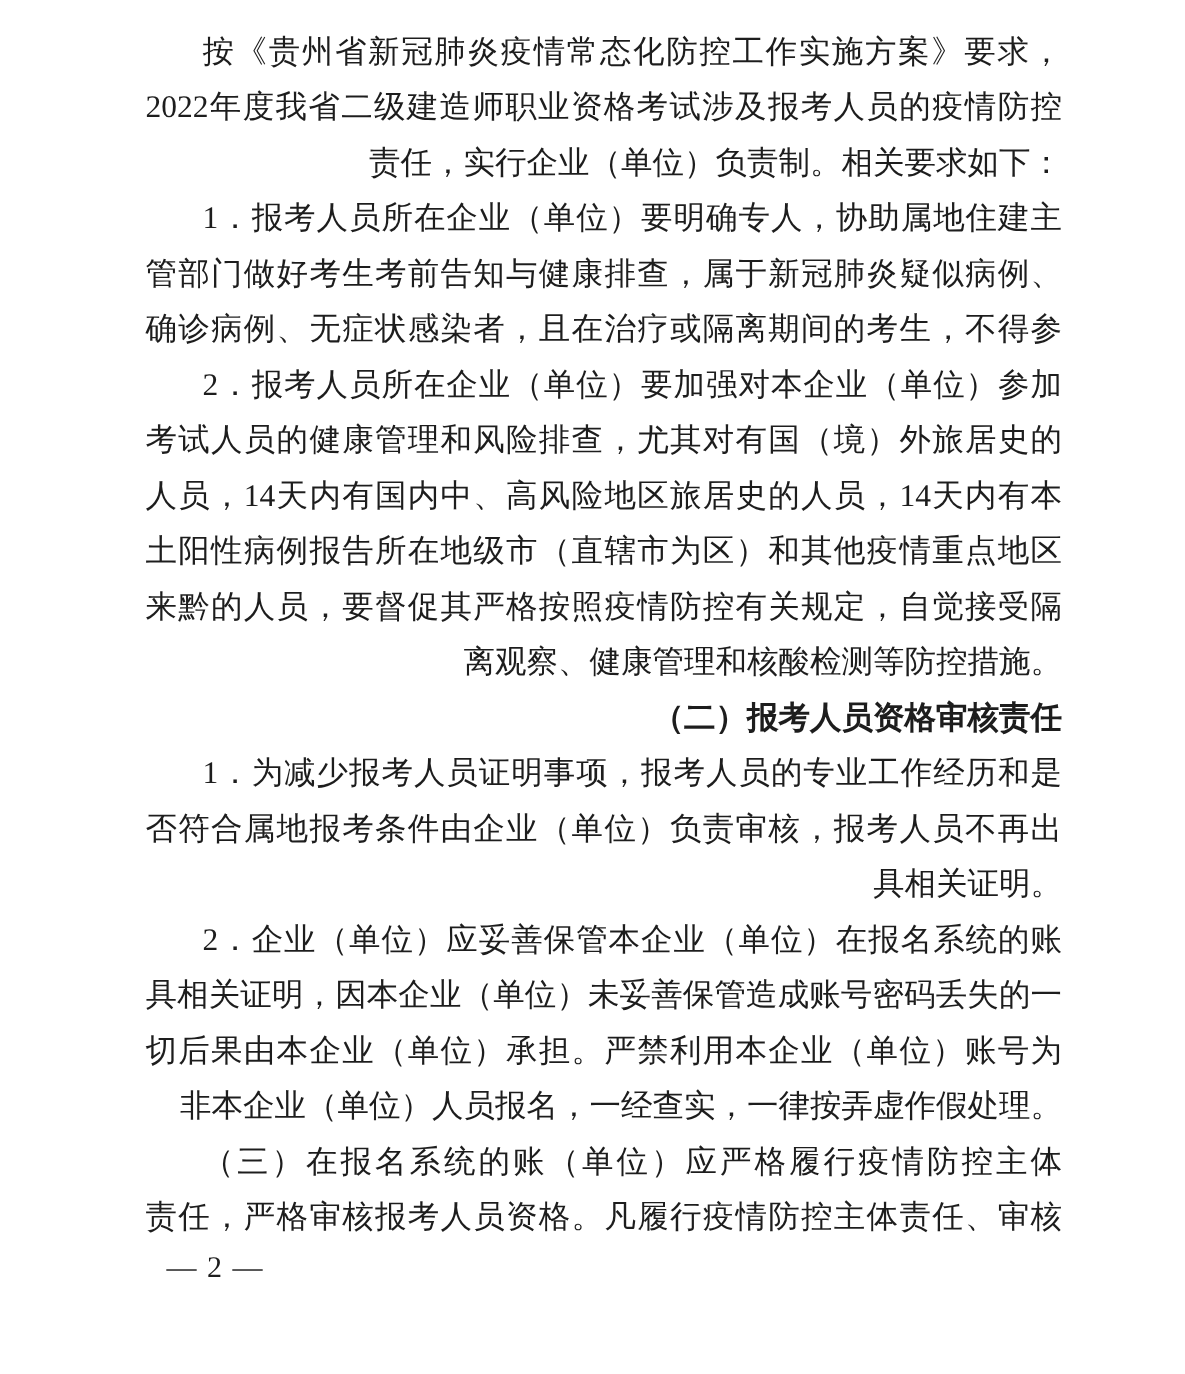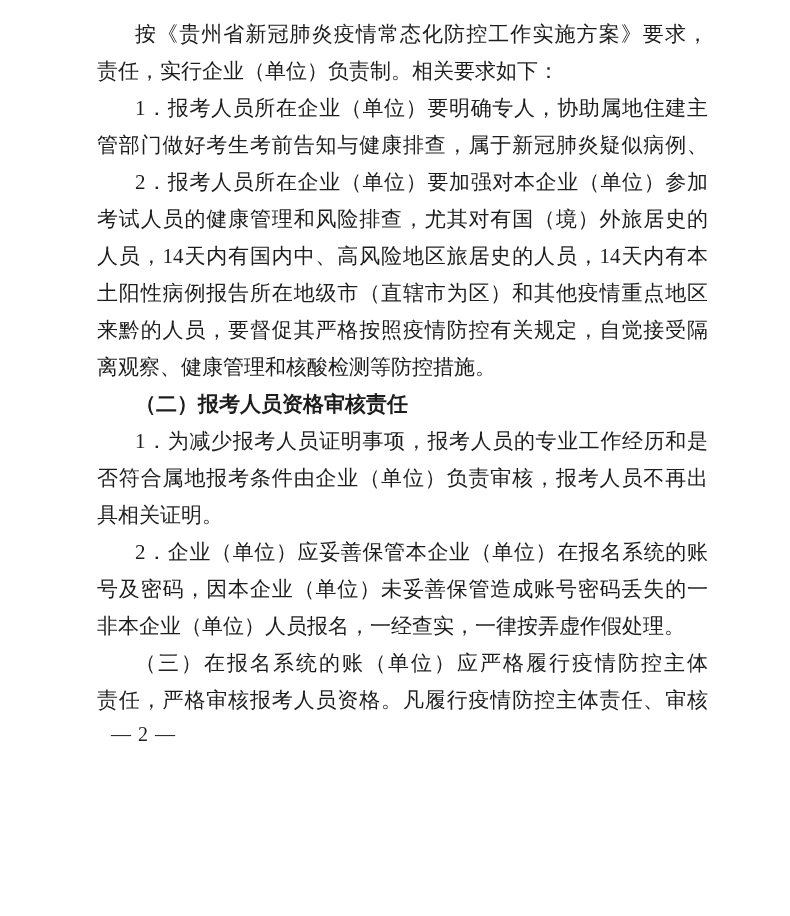--- a/index.html
+++ b/index.html
@@ -18,21 +18,21 @@
     color: #1d1d1d;
   }
   .content {
     width: 611px;
   }
   .line {
     height: 37px;
     line-height: 37px;
     font-size: 21px;
     white-space: nowrap;
-    text-align: left;
+    text-align: right;
     color: #1d1d1d;
   }
   .line.stretch {
     white-space: normal;
     text-align: justify;
     text-align-last: justify;
     text-justify: inter-character;
   }
   .line.indent {
     padding-left: 38px;
@@ -49,33 +49,36 @@
     color: #1d1d1d;
     letter-spacing: 1px;
   }
 </style>
 </head>
 <body>
 
 <div class="page">
   <div class="content">
       <div class="line stretch indent">按《贵州省新冠肺炎疫情常态化防控工作实施方案》要求，</div>
+      <div class="line stretch">2022年度我省二级建造师职业资格考试涉及报考人员的疫情防控</div>
       <div class="line">责任，实行企业（单位）负责制。相关要求如下：</div>
       <div class="line stretch indent">1．报考人员所在企业（单位）要明确专人，协助属地住建主</div>
       <div class="line stretch">管部门做好考生考前告知与健康排查，属于新冠肺炎疑似病例、</div>
+      <div class="line stretch">确诊病例、无症状感染者，且在治疗或隔离期间的考生，不得参</div>
       <div class="line stretch indent">2．报考人员所在企业（单位）要加强对本企业（单位）参加</div>
       <div class="line stretch">考试人员的健康管理和风险排查，尤其对有国（境）外旅居史的</div>
       <div class="line stretch">人员，14天内有国内中、高风险地区旅居史的人员，14天内有本</div>
       <div class="line stretch">土阳性病例报告所在地级市（直辖市为区）和其他疫情重点地区</div>
       <div class="line stretch">来黔的人员，要督促其严格按照疫情防控有关规定，自觉接受隔</div>
       <div class="line">离观察、健康管理和核酸检测等防控措施。</div>
       <div class="line indent bold">（二）报考人员资格审核责任</div>
       <div class="line stretch indent">1．为减少报考人员证明事项，报考人员的专业工作经历和是</div>
       <div class="line stretch">否符合属地报考条件由企业（单位）负责审核，报考人员不再出</div>
       <div class="line">具相关证明。</div>
       <div class="line stretch indent">2．企业（单位）应妥善保管本企业（单位）在报名系统的账</div>
-      <div class="line stretch">号及密码，因本企业（单位）未妥善保管造成账号密码丢失的一</div>
+      <div class="line stretch">具相关证明，因本企业（单位）未妥善保管造成账号密码丢失的一</div>
+      <div class="line stretch">切后果由本企业（单位）承担。严禁利用本企业（单位）账号为</div>
       <div class="line">非本企业（单位）人员报名，一经查实，一律按弄虚作假处理。</div>
       <div class="line stretch indent">（三）在报名系统的账（单位）应严格履行疫情防控主体</div>
       <div class="line stretch">责任，严格审核报考人员资格。凡履行疫情防控主体责任、审核</div>
     </div>
   <div class="footer">— 2 —</div>
 </div>
 
 </body></html>

